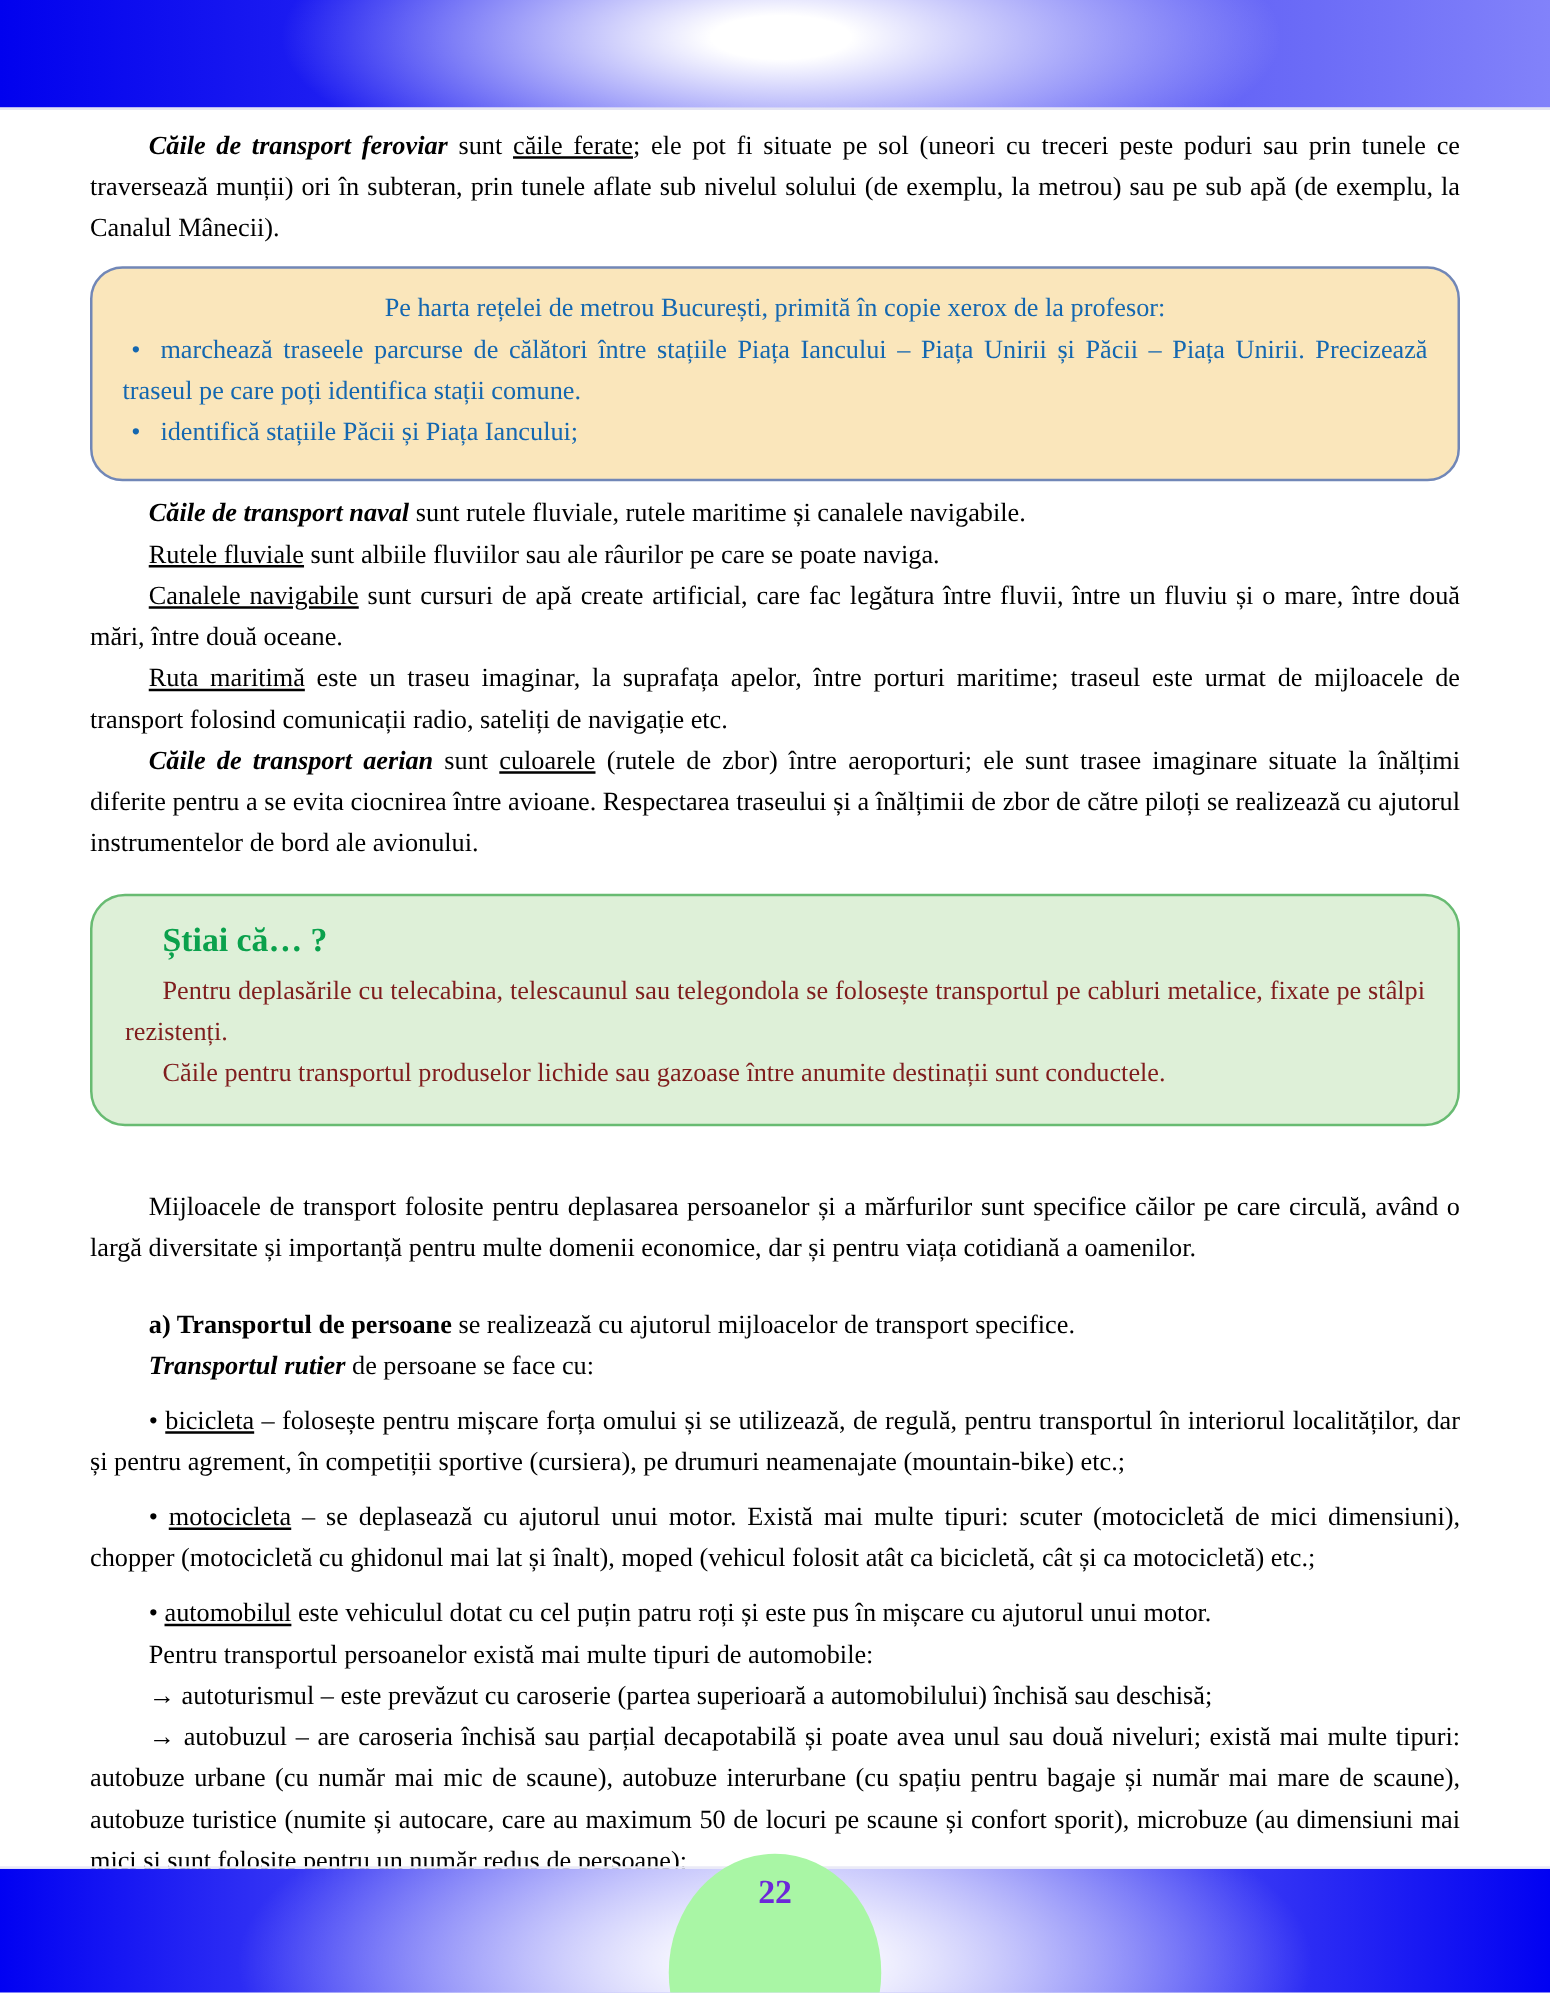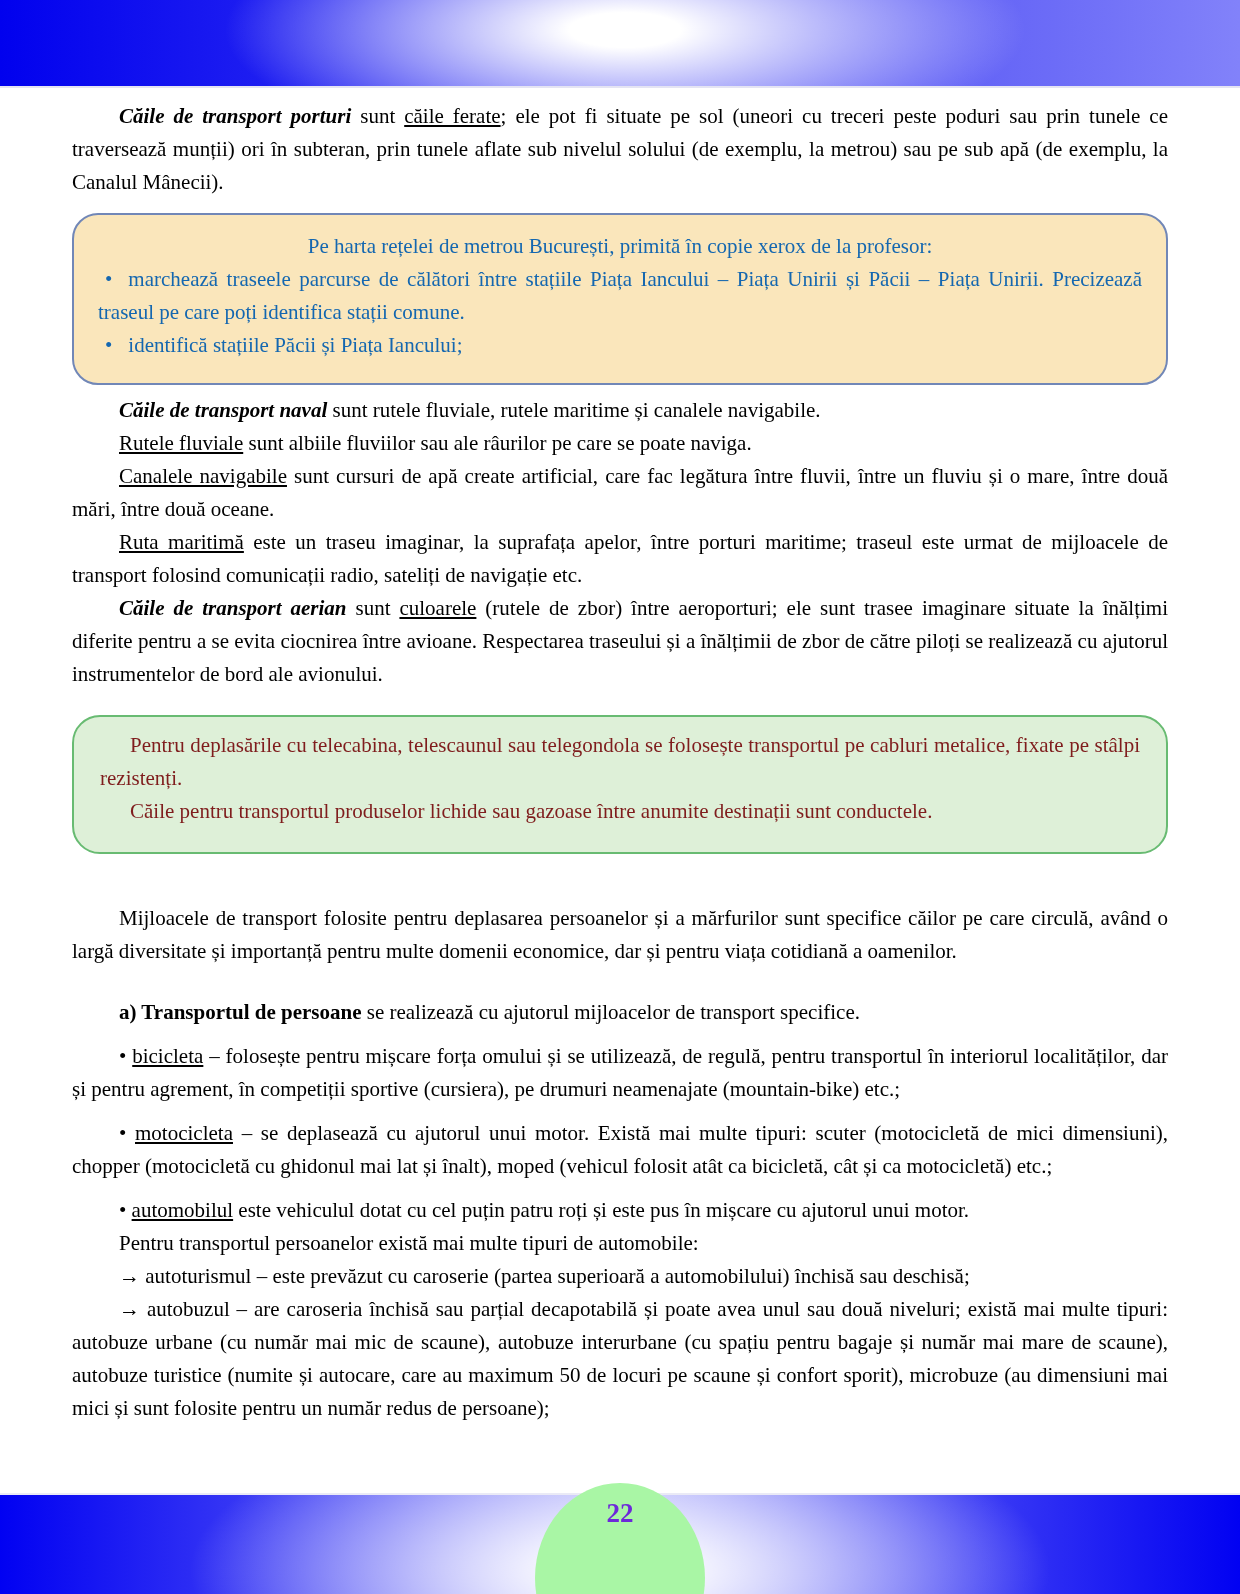--- a/index.html
+++ b/index.html
@@ -66,49 +66,51 @@
   }
 </style>
 </head>
 <body>
 
 <div class="header-band"></div>
 
 <main class="content">
 
   <div>
-      <p class="para first"><span class="b i">Căile de transport porturi</span><span> sunt </span><span class="u">căile ferate</span><span>; ele pot fi situate pe sol (uneori cu treceri peste poduri sau prin tunele ce traversează munții) ori în subteran, prin tunele aflate sub nivelul solului (de exemplu, la metrou) sau pe sub apă (de exemplu, la Canalul Mânecii).</span></p>
+      <p class="para first"><span class="b i">Căile de transport feroviar</span><span> sunt </span><span class="u">căile ferate</span><span>; ele pot fi situate pe sol (uneori cu treceri peste poduri sau prin tunele ce traversează munții) ori în subteran, prin tunele aflate sub nivelul solului (de exemplu, la metrou) sau pe sub apă (de exemplu, la Canalul Mânecii).</span></p>
     </div>
 
   <section class="task-box">
     <p class="task-intro">Pe harta rețelei de metrou București, primită în copie xerox de la profesor:</p>
     <div id="task-list">
         <p class="task-bullet"><span class="dot">•</span><span>marchează traseele parcurse de călători între stațiile Piața Iancului – Piața Unirii și Păcii – Piața Unirii. Precizează traseul pe care poți identifica stații comune.</span></p>
         <p class="task-bullet"><span class="dot">•</span><span>identifică stațiile Păcii și Piața Iancului;</span></p>
       </div>
   </section>
 
   <div class="mid-section">
       <p class="para"><span class="b i">Căile de transport naval</span><span> sunt rutele fluviale, rutele maritime și canalele navigabile.</span></p>
       <p class="para"><span class="u">Rutele fluviale</span><span> sunt albiile fluviilor sau ale râurilor pe care se poate naviga.</span></p>
       <p class="para"><span class="u">Canalele navigabile</span><span> sunt cursuri de apă create artificial, care fac legătura între fluvii, între un fluviu și o mare, între două mări, între două oceane.</span></p>
       <p class="para"><span class="u">Ruta maritimă</span><span> este un traseu imaginar, la suprafața apelor, între porturi maritime; traseul este urmat de mijloacele de transport folosind comunicații radio, sateliți de navigație etc.</span></p>
       <p class="para"><span class="b i">Căile de transport aerian</span><span> sunt </span><span class="u">culoarele</span><span> (rutele de zbor) între aeroporturi; ele sunt trasee imaginare situate la înălțimi diferite pentru a se evita ciocnirea între avioane. Respectarea traseului și a înălțimii de zbor de către piloți se realizează cu ajutorul instrumentelor de bord ale avionului.</span></p>
     </div>
 
   <section class="know-box">
+    <h2 class="know-title">Știai că… ?</h2>
     <div id="know-list">
         <p class="know-para">Pentru deplasările cu telecabina, telescaunul sau telegondola se folosește transportul pe cabluri metalice, fixate pe stâlpi rezistenți.</p>
         <p class="know-para">Căile pentru transportul produselor lichide sau gazoase între anumite destinații sunt conductele.</p>
       </div>
   </section>
 
   <div>
       <p class="para gap-xl"><span>Mijloacele de transport folosite pentru deplasarea persoanelor și a mărfurilor sunt specifice căilor pe care circulă, având o largă diversitate și importanță pentru multe domenii economice, dar și pentru viața cotidiană a oamenilor.</span></p>
       <p class="para gap-lg"><span class="b">a) Transportul de persoane</span><span> se realizează cu ajutorul mijloacelor de transport specifice.</span></p>
+      <p class="para"><span class="b i">Transportul rutier</span><span> de persoane se face cu:</span></p>
       <p class="para gap-sm"><span>• </span><span class="u">bicicleta</span><span> – folosește pentru mișcare forța omului și se utilizează, de regulă, pentru transportul în interiorul localităților, dar și pentru agrement, în competiții sportive (cursiera), pe drumuri neamenajate (mountain-bike) etc.;</span></p>
       <p class="para gap-sm"><span>• </span><span class="u">motocicleta</span><span> – se deplasează cu ajutorul unui motor. Există mai multe tipuri: scuter (motocicletă de mici dimensiuni), chopper (motocicletă cu ghidonul mai lat și înalt), moped (vehicul folosit atât ca bicicletă, cât și ca motocicletă) etc.;</span></p>
       <p class="para gap-sm"><span>• </span><span class="u">automobilul</span><span> este vehiculul dotat cu cel puțin patru roți și este pus în mișcare cu ajutorul unui motor.</span></p>
       <p class="para"><span>Pentru transportul persoanelor există mai multe tipuri de automobile:</span></p>
       <p class="para"><span>→ autoturismul – este prevăzut cu caroserie (partea superioară a automobilului) închisă sau deschisă;</span></p>
       <p class="para"><span>→ autobuzul – are caroseria închisă sau parțial decapotabilă și poate avea unul sau două niveluri; există mai multe tipuri: autobuze urbane (cu număr mai mic de scaune), autobuze interurbane (cu spațiu pentru bagaje și număr mai mare de scaune), autobuze turistice (numite și autocare, care au maximum 50 de locuri pe scaune și confort sporit), microbuze (au dimensiuni mai mici și sunt folosite pentru un număr redus de persoane);</span></p>
     </div>
 
 </main>
 

